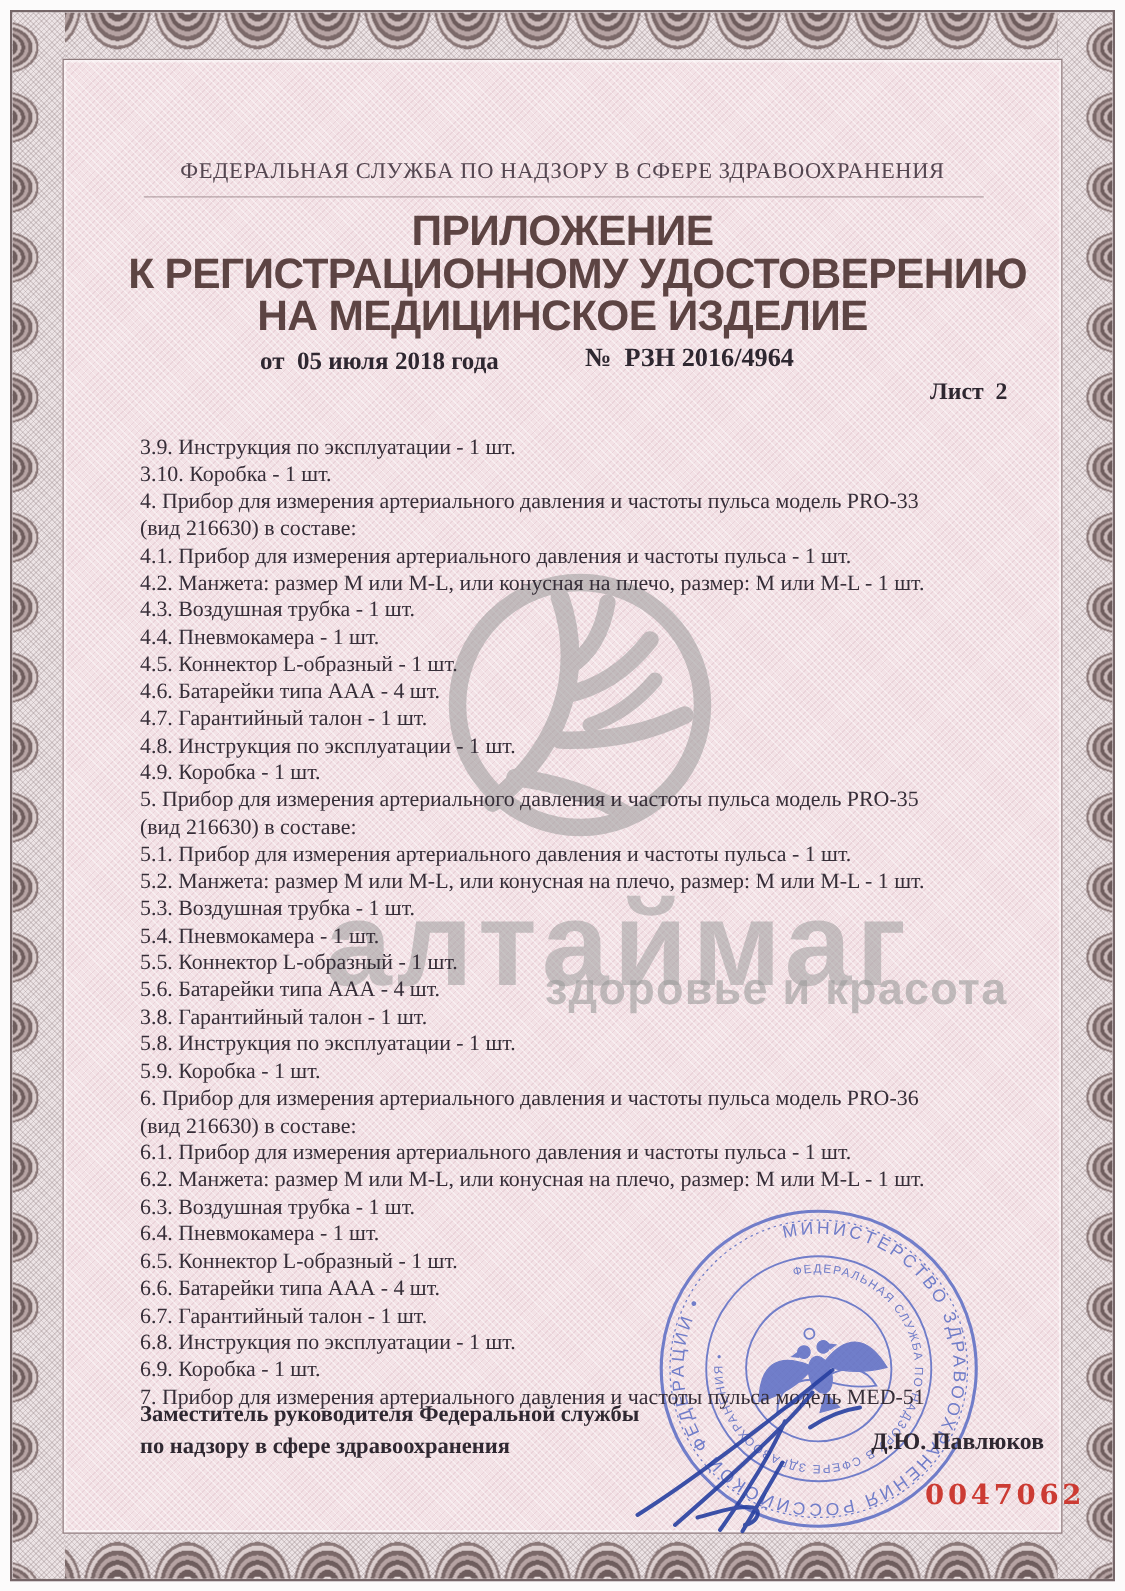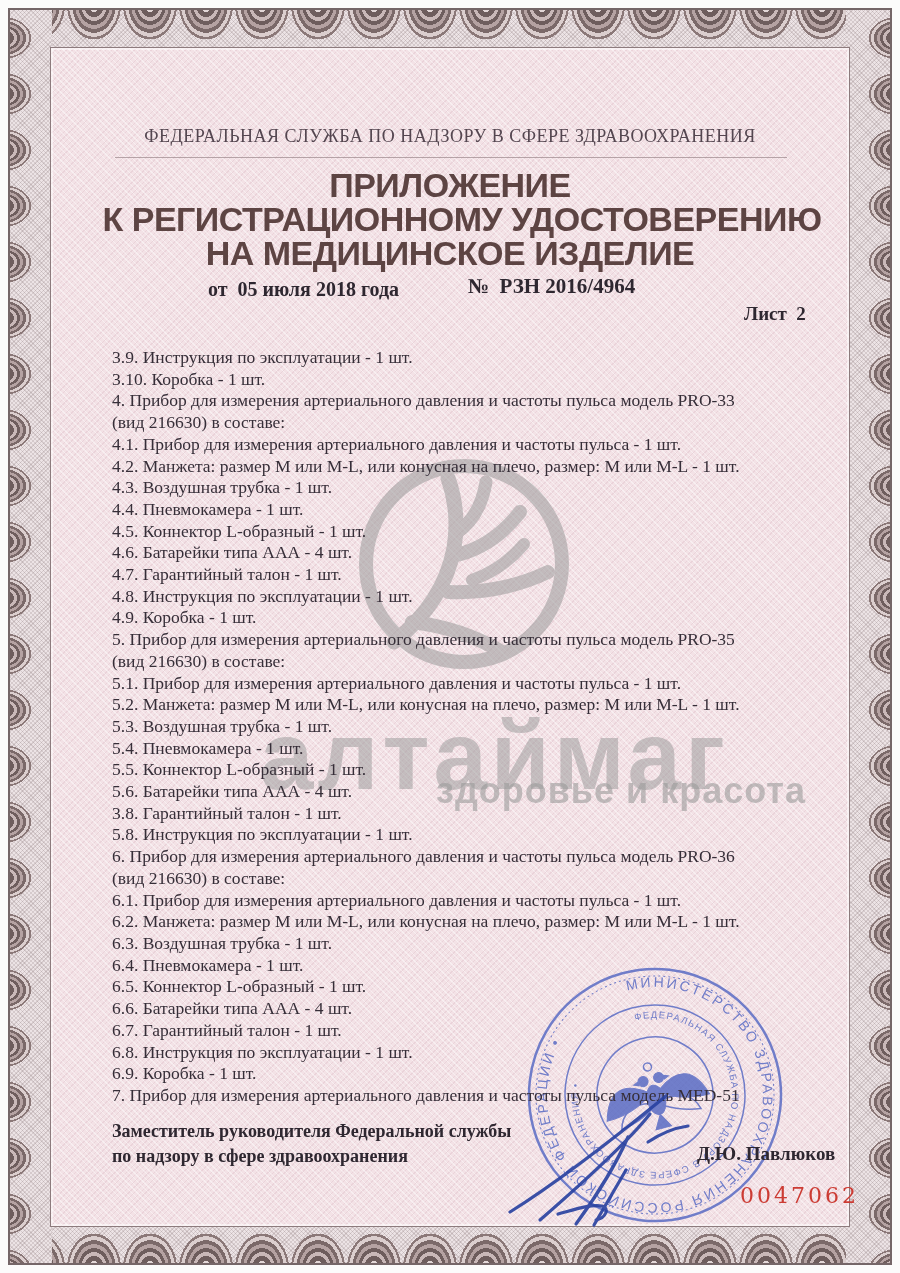--- a/index.html
+++ b/index.html
@@ -65,21 +65,21 @@
   .abs{position:absolute;}
   .center{left:0;right:0;text-align:center;}
   .pre{white-space:pre;}
   .agency{font-size:18px;letter-spacing:.5px;color:#544650;}
   .divider{height:1px;background:#a59296;opacity:.8;}
   .title{font-family:"Liberation Sans", sans-serif;font-weight:bold;
          font-size:34px;letter-spacing:-.5px;color:#5d4443;line-height:34px;}
   .bold-serif{font-weight:bold;color:#2e2730;}
   .body-lines{font-size:17.5px;line-height:21.7px;color:#362e38;}
   .body-lines div{white-space:pre;}
-  .serial{font-family:"DejaVu Serif", serif;font-weight:normal;font-size:22px;
+  .serial{font-family:"DejaVu Serif", serif;font-weight:bold;font-size:22px;
           color:#cc3b33;letter-spacing:3px;}
   .wm-brand{font-family:"Liberation Sans", sans-serif;font-weight:bold;
             font-size:96px;color:#9b9b9b;opacity:.52;letter-spacing:4px;line-height:96px;}
   .wm-tagline{font-family:"Liberation Sans", sans-serif;font-size:36px;
               color:#9b9b9b;opacity:.6;letter-spacing:1px;font-weight:bold;}
   .z1{z-index:1}.z2{z-index:2}.z3{z-index:3}.z5{z-index:5}
 </style>
 </head>
 <body>
 
@@ -171,20 +171,21 @@
       <div>5. Прибор для измерения артериального давления и частоты пульса модель PRO-35</div>
       <div>(вид 216630) в составе:</div>
       <div>5.1. Прибор для измерения артериального давления и частоты пульса - 1 шт.</div>
       <div>5.2. Манжета: размер M или M-L, или конусная на плечо, размер: M или M-L - 1 шт.</div>
       <div>5.3. Воздушная трубка - 1 шт.</div>
       <div>5.4. Пневмокамера - 1 шт.</div>
       <div>5.5. Коннектор L-образный - 1 шт.</div>
       <div>5.6. Батарейки типа ААА - 4 шт.</div>
       <div>3.8. Гарантийный талон - 1 шт.</div>
       <div>5.8. Инструкция по эксплуатации - 1 шт.</div>
+      <div>5.9. Коробка - 1 шт.</div>
       <div>6. Прибор для измерения артериального давления и частоты пульса модель PRO-36</div>
       <div>(вид 216630) в составе:</div>
       <div>6.1. Прибор для измерения артериального давления и частоты пульса - 1 шт.</div>
       <div>6.2. Манжета: размер M или M-L, или конусная на плечо, размер: M или M-L - 1 шт.</div>
       <div>6.3. Воздушная трубка - 1 шт.</div>
       <div>6.4. Пневмокамера - 1 шт.</div>
       <div>6.5. Коннектор L-образный - 1 шт.</div>
       <div>6.6. Батарейки типа ААА - 4 шт.</div>
       <div>6.7. Гарантийный талон - 1 шт.</div>
       <div>6.8. Инструкция по эксплуатации - 1 шт.</div>

